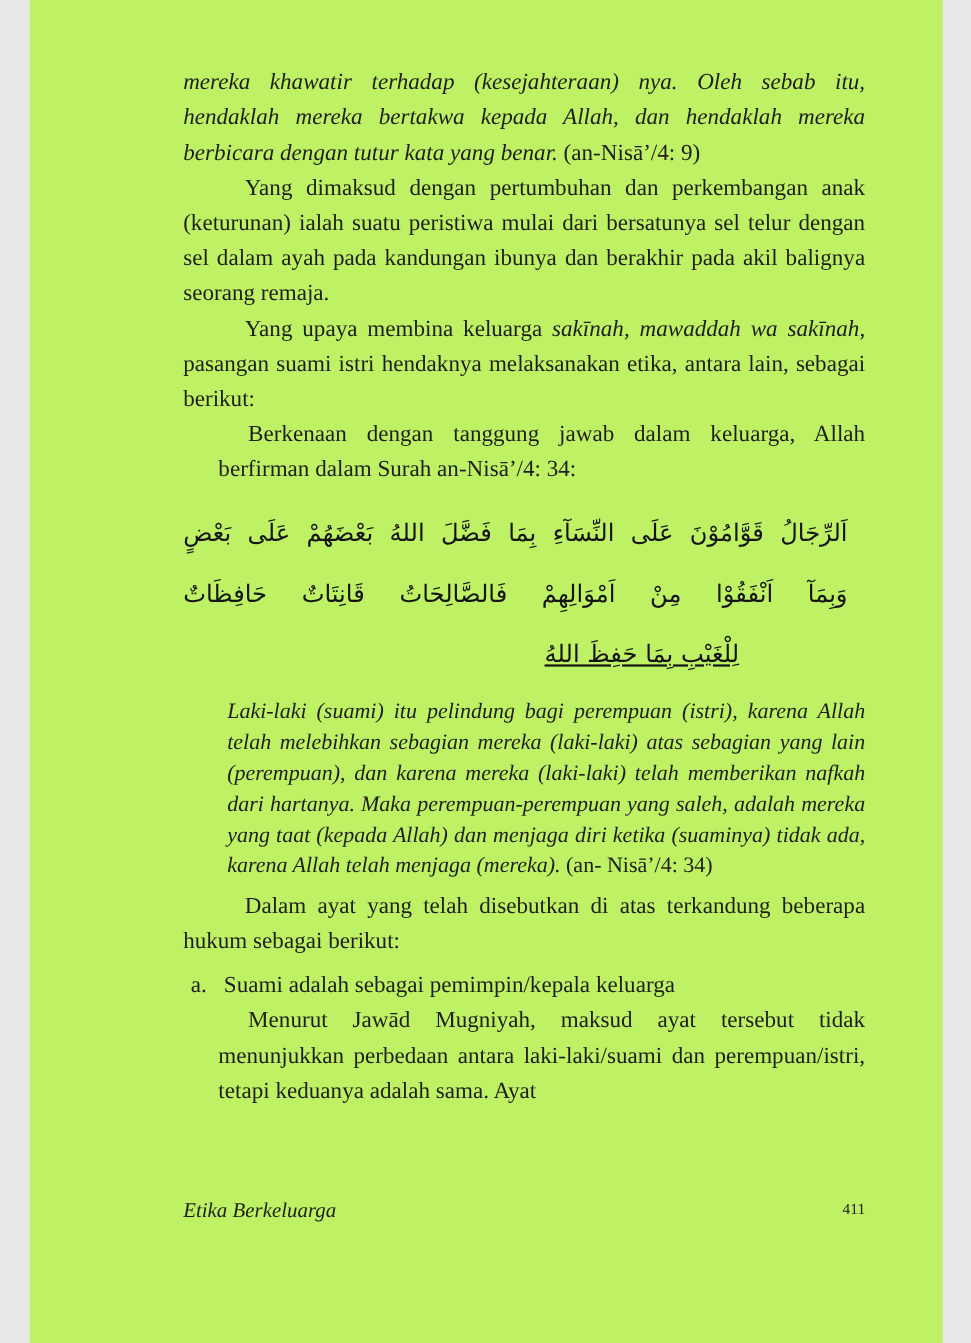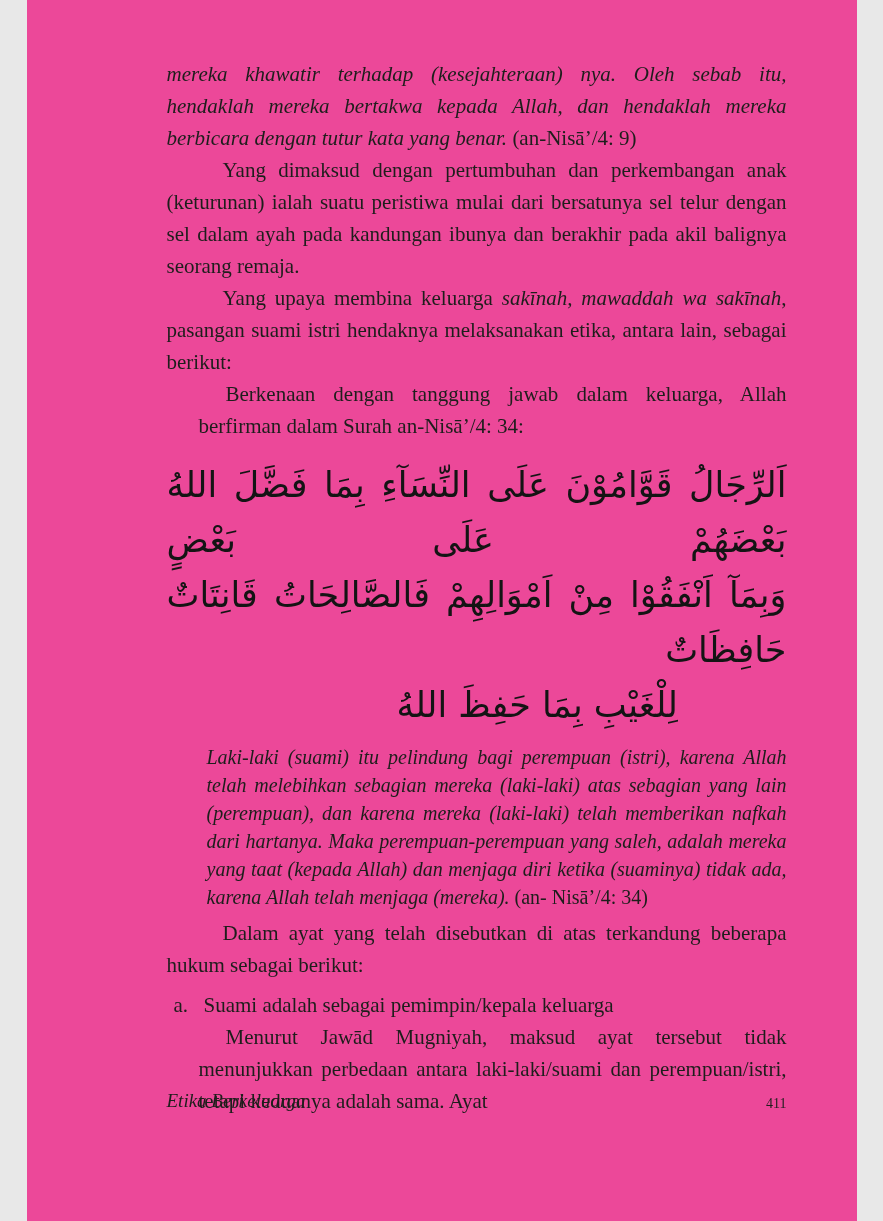--- a/index.html
+++ b/index.html
@@ -1,42 +1,42 @@
 <!DOCTYPE html>
 <html><head>
 <meta charset="utf-8">
 <style>
   html,body { margin:0; padding:0; background:#e8e8e8; }
   .page {
-    width:830px; height:1221px; background:#ec4899; position:relative;
+    width:830px; height:1221px; background:#bef264; position:relative;
     overflow:hidden; margin:0 auto; color:#1e1e1c;
     font-family:"Liberation Serif","DejaVu Serif",serif;
   }
   .content { position:absolute; left:140px; top:58px; width:620px; }
   .body { margin:0; font-size:21px; line-height:32px; text-align:justify; }
   .it { font-style:italic; }
   .ind { text-indent:56px; }
   .sub { margin-left:32px; text-indent:27px; }
   .list-item { font-size:21px; line-height:32px; }
   .num-item { margin-top:30px; }
   .alpha-item { margin-top:8px; margin-left:7px; }
   .marker { display:inline-block; width:30px; }
   .arabic {
-    direction:rtl; margin:16px 0 10px 0;
-    font-family:"DejaVu Sans",sans-serif; font-size:35px; line-height:55px;
+    direction:rtl; margin:16px 16px 10px 0;
+    font-family:"DejaVu Sans",sans-serif; font-size:22px; line-height:55px;
     color:#141414;
   }
   .ar-just { text-align:justify; text-align-last:justify; }
-  .ar-last { text-align:left; padding-left:230px; }
+  .ar-last { text-align:center; padding-left:230px;text-decoration:underline; }
   .trans { margin-left:40px; font-size:20px; line-height:28px; margin-bottom:6px; }
   .trans .ref { font-style:normal; }
   .mt4 { margin-top:4px; }
   .footer {
     position:absolute; left:140px; width:620px; top:1090px;
-    display:flex; justify-content:space-between; align-items:flex-end;
+    display:flex; justify-content:space-between; align-items:center;
   }
   .f-left { font-style:italic; font-size:19px; }
   .f-right { font-size:14px; }
 </style>
 </head>
 <body>
 
 <div class="page">
   <div class="content">
 

